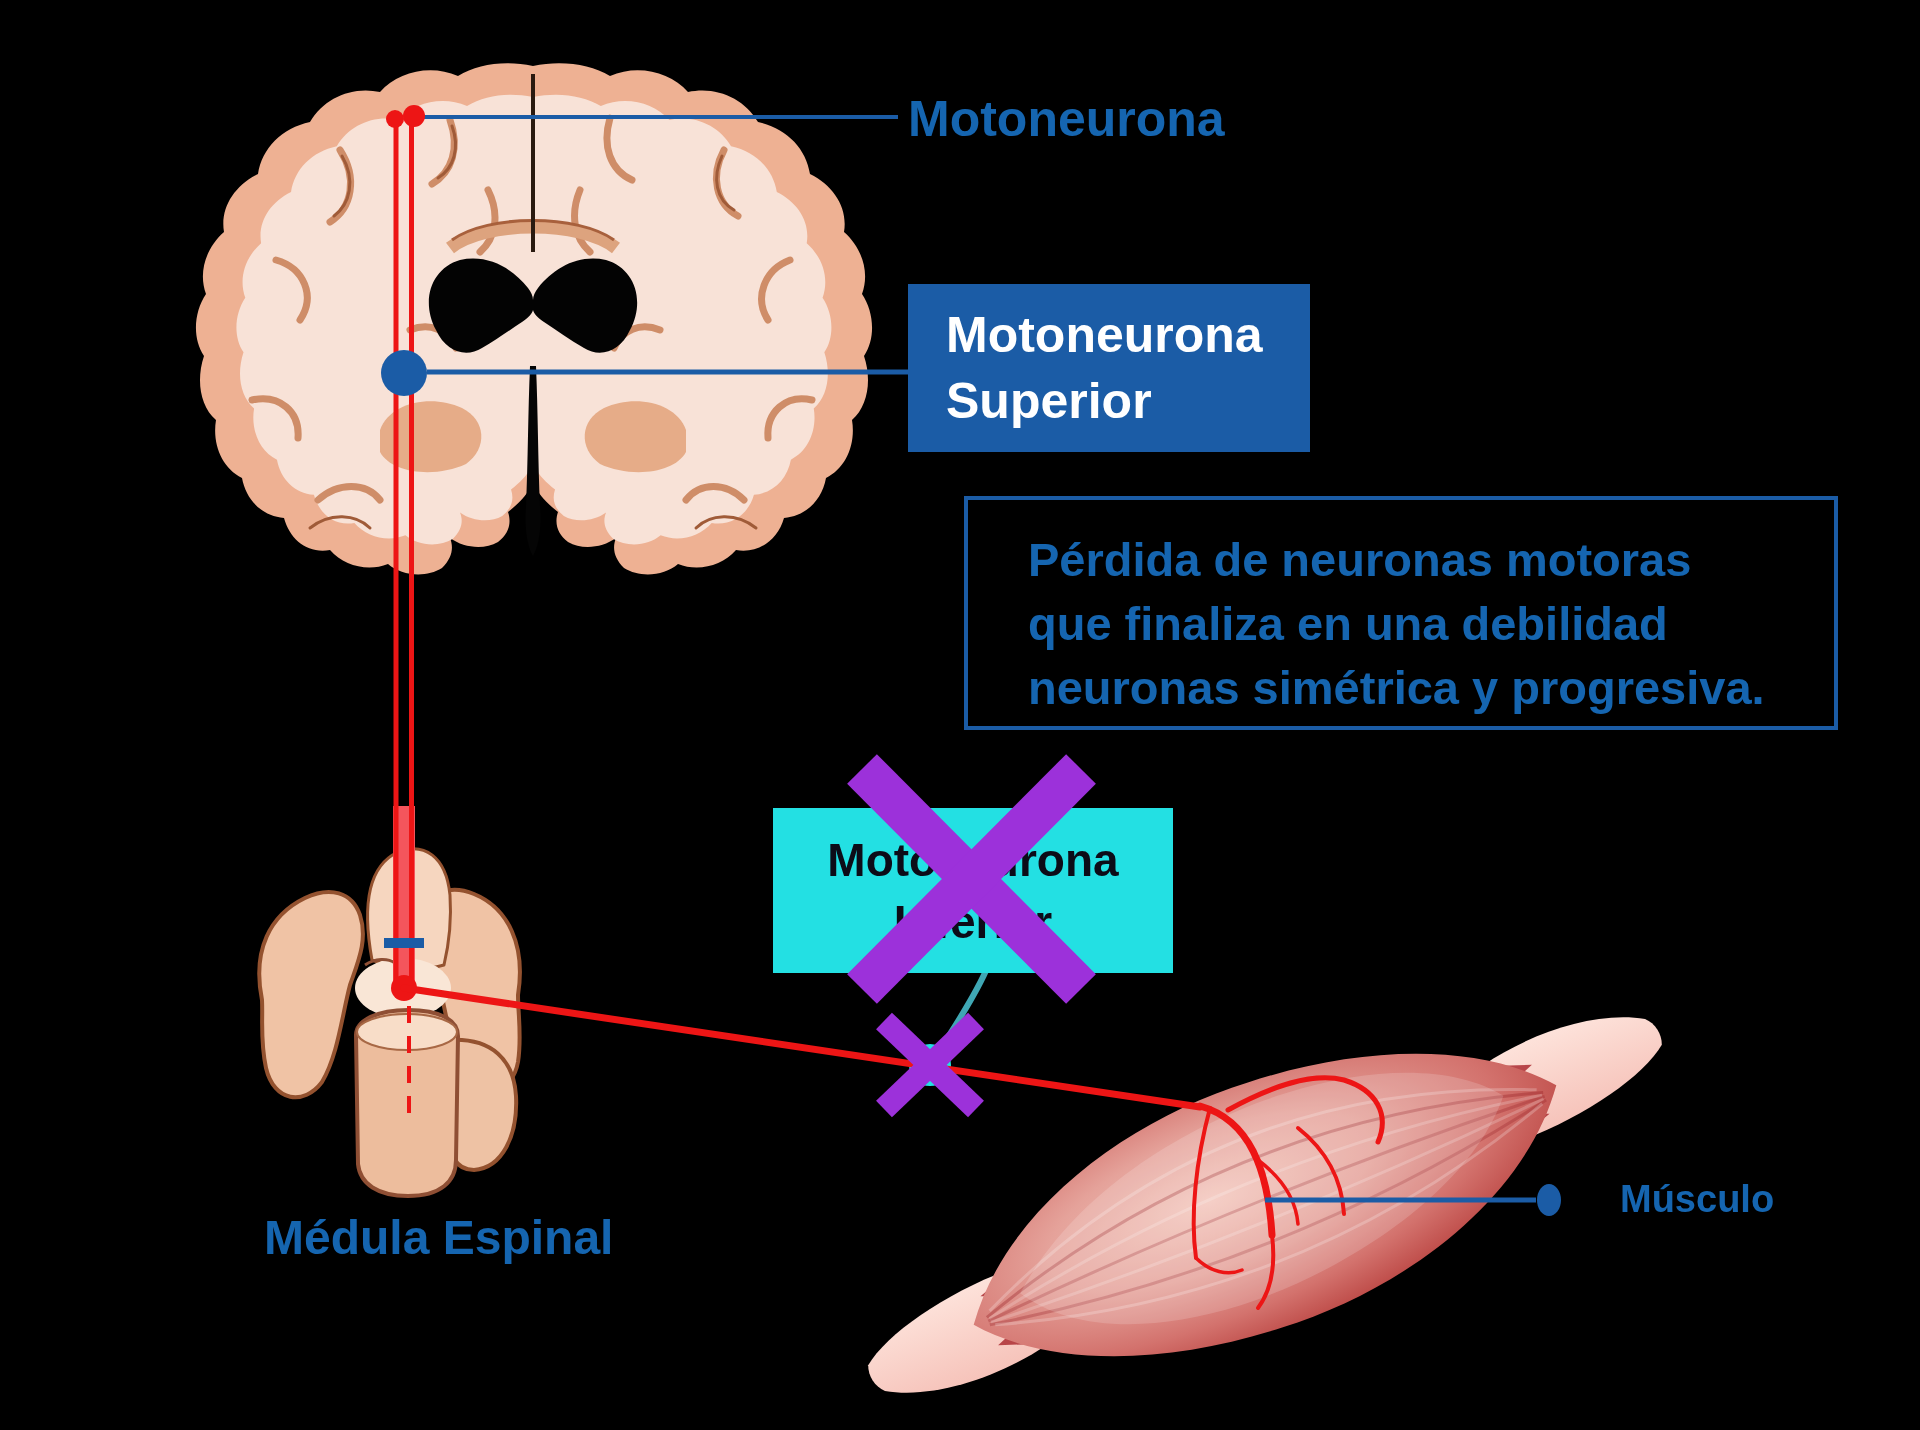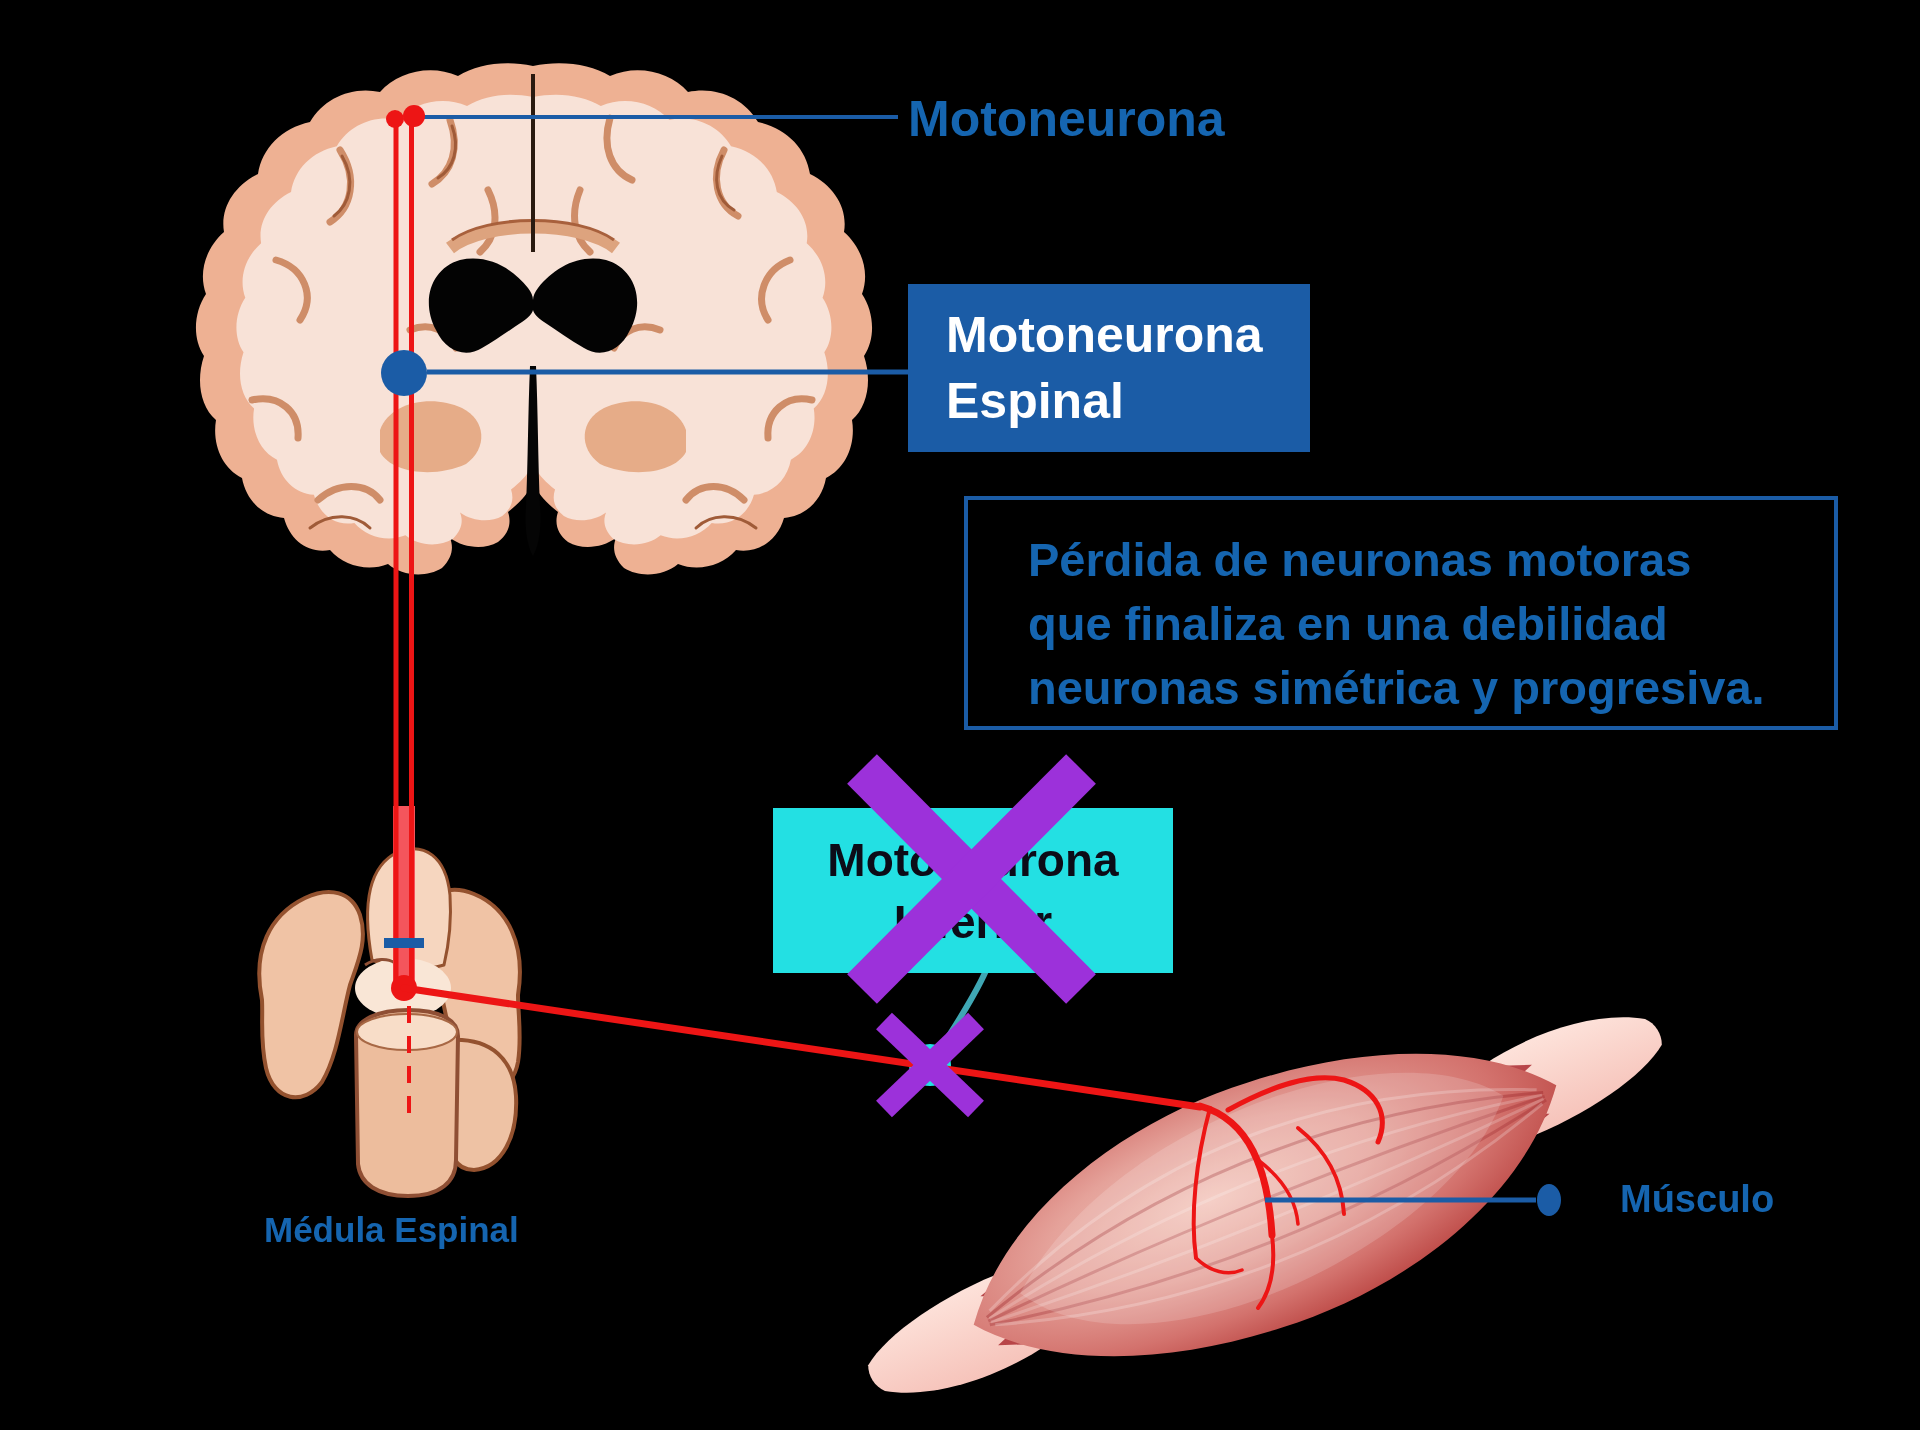--- a/index.html
+++ b/index.html
@@ -26,21 +26,21 @@
     left:964px;top:496px;width:874px;height:234px;border:4px solid var(--blue_deep);
     color:var(--blue_text);font-size:47px;line-height:64px;
     padding:28px 10px 0 60px;box-sizing:border-box;background:transparent;
   }
   .box-lower{
     left:773px;top:808px;width:400px;height:165px;background:var(--cyan);
     color:var(--dark_text);font-size:46px;line-height:62px;display:flex;
     flex-direction:column;justify-content:center;align-items:center;text-align:center;
     box-sizing:border-box;
   }
-  .label-medula{left:264px;top:1210px;font-size:35px;color:var(--blue_text);}
+  .label-medula{left:264px;top:1210px;font-size:48px;color:var(--blue_text);}
   .label-musculo{left:1576px;top:1178px;font-size:38px;color:var(--blue_text);margin-left:44px;}
 </style>
 </head>
 <body>
 
 <div class="canvas">
 
   <svg class="layer layer-base" viewBox="0 0 1920 1430">
     <defs>
       <radialGradient id="mgrad" cx="42%" cy="40%" r="78%">
@@ -194,21 +194,21 @@
     </g>
 
     <line x1="1265" y1="1200" x2="1536" y2="1200" style="stroke:var(--blue_deep)" stroke-width="5"></line>
     <ellipse cx="1549" cy="1200" rx="12" ry="16" style="fill:var(--blue_deep)"></ellipse>
   </svg>
 
   <div class="txt label-motoneurona">Motoneurona</div>
 
   <div class="txt box-upper">
     <span>Motoneurona</span>
-    <span>Espinal</span>
+    <span>Superior</span>
   </div>
 
   <div class="txt box-desc">
     <div>Pérdida de neuronas motoras</div>
     <div>que finaliza en una debilidad</div>
     <div>neuronas simétrica y progresiva.</div>
   </div>
 
   <div class="txt box-lower">
     <span>Motoneurona</span>

